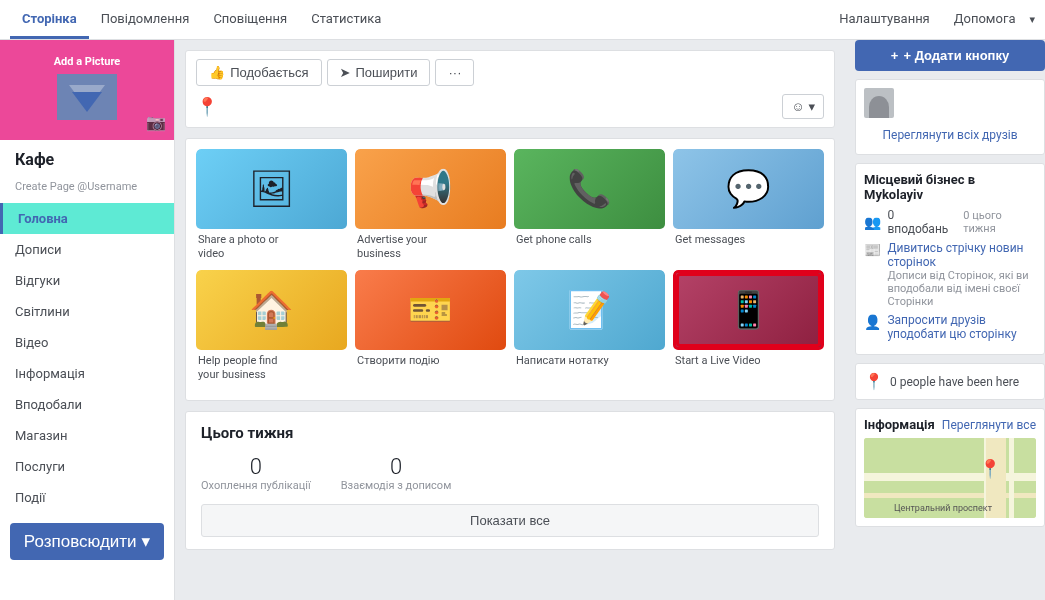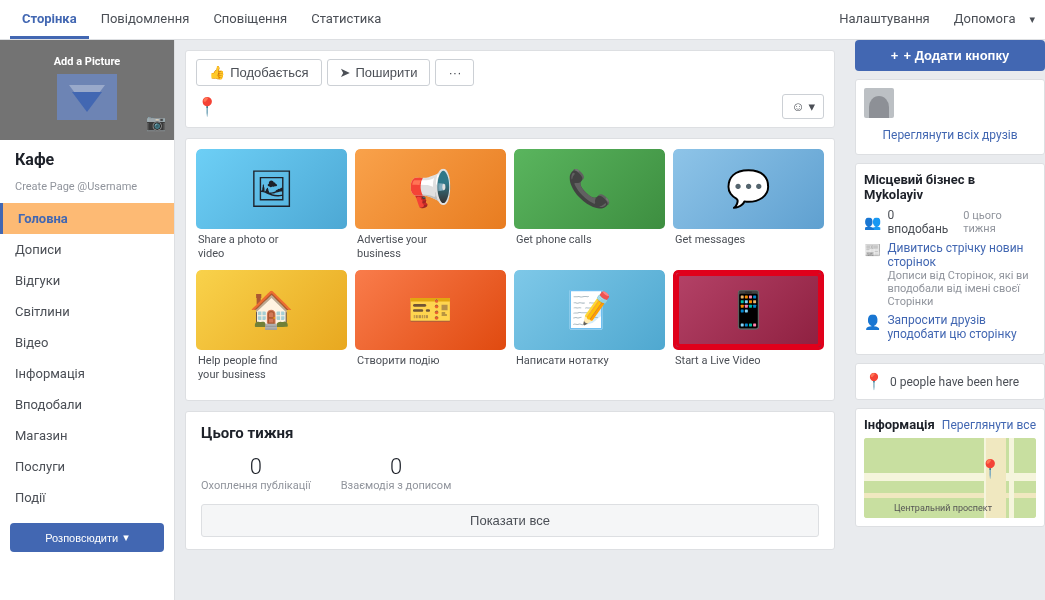--- a/index.html
+++ b/index.html
@@ -43,21 +43,21 @@
     }
 
     
     .sidebar {
       width: 175px;
       background: #fff;
       border-right: 1px solid #dddfe2;
       flex-shrink: 0;
     }
     .sidebar-profile {
-      background: #737373;
+      background: #ec4899;
       padding: 15px;
       text-align: center;
       position: relative;
       height: 100px;
       display: flex;
       flex-direction: column;
       align-items: center;
       justify-content: center;
     }
     .sidebar-profile-pic-placeholder {
@@ -99,34 +99,34 @@
       color: #90949c;
       margin-top: 8px;
     }
     .sidebar-nav-item {
       padding: 8px 15px;
       font-size: 13px;
       cursor: pointer;
       color: #4b4f56;
     }
     .sidebar-nav-item.active {
-      background: #fdba74;
+      background: #5eead4;
       color: #4267b2;
       font-weight: bold;
       border-left: 3px solid #4267b2;
     }
     .sidebar-share-btn {
       margin: 10px;
       background: #4267b2;
       color: #fff;
       border: none;
       padding: 8px 20px;
       border-radius: 4px;
       cursor: pointer;
-      font-size: 11px;
+      font-size: 17px;
       width: calc(100% - 20px);
       display: flex;
       align-items: center;
       justify-content: center;
       gap: 5px;
     }
 
     
     .main-content {
       flex: 1;

